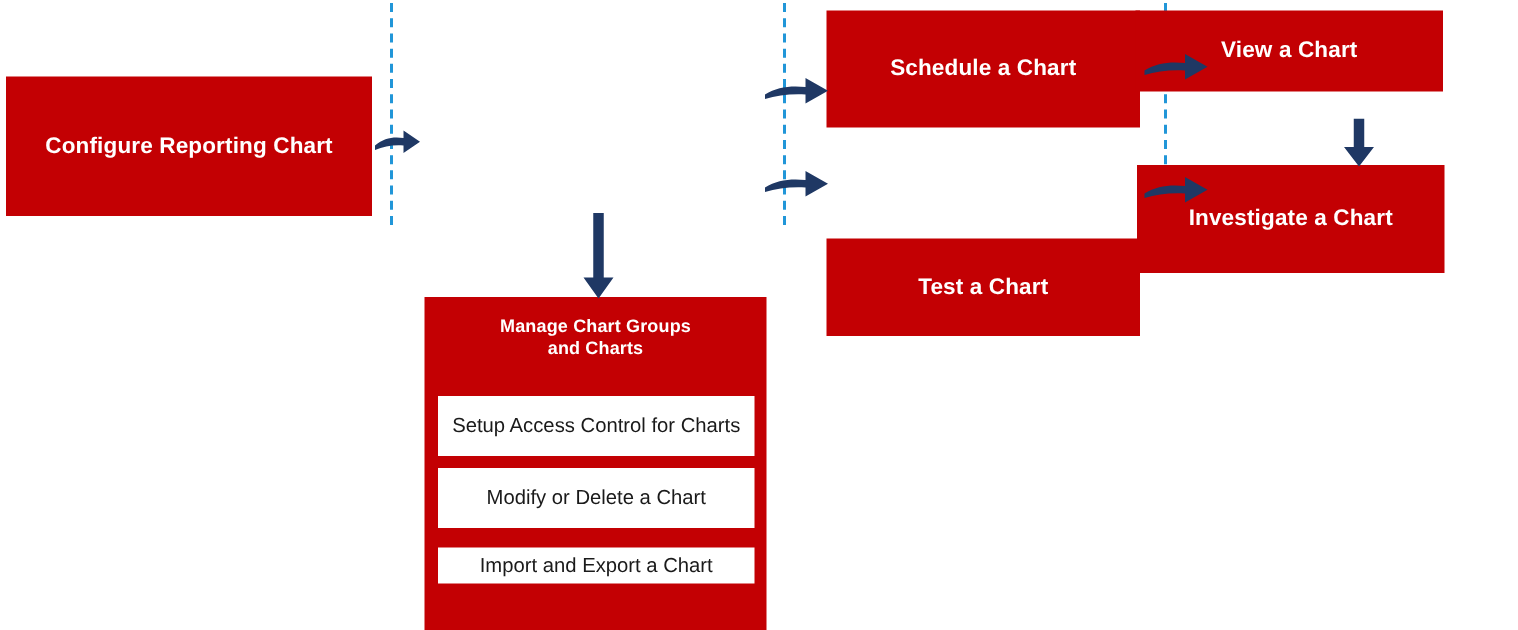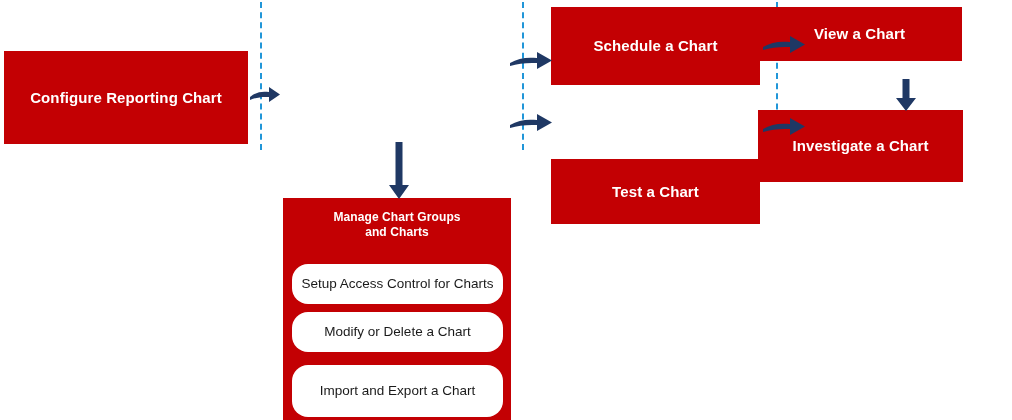--- a/index.html
+++ b/index.html
@@ -47,21 +47,20 @@
     color: #1a1a1a;
     font-weight: normal;
     font-size: 13.5px;
     line-height: 1.2;
     display: flex;
     align-items: center;
     justify-content: center;
     text-align: center;
     box-sizing: border-box;
     padding: 2px 6px;
-    border-radius: 16px;
   }
 
   
   .divider {
     position: absolute;
     width: 0;
     border-left: 2px dashed #2196d8;
     box-sizing: border-box;
   }
 
@@ -96,21 +95,21 @@
     <div style="padding-top:12px; text-align:center; font-weight:bold; font-size:12px; line-height:1.25; color:#ffffff;">
       <div>Manage Chart Groups</div>
       <div>and Charts</div>
     </div>
   </div>
 
   <div class="subitem" style="left:292px; top:264px; width:211px; height:40px;">Setup Access Control for Charts</div>
 
   <div class="subitem" style="left:292px; top:312px; width:211px; height:40px;">Modify or Delete a Chart</div>
 
-  <div class="subitem" style="left:292px; top:365px; width:211px; height:52px;">Import and Export a Chart</div>
+  <div class="subitem" style="left:292px; top:365px; width:211px; height:24px;">Import and Export a Chart</div>
 
   <div class="arrow" style="left:249px; top:82px; width:32px; height:24px;">
     <svg width="32" height="24" viewBox="0 0 32 24">
       <path d="M1 15 C7 10, 13 9, 20 10 L20 5 L31 12.5 L20 20 L20 15 C13 14.5, 7 15.5, 1 18 Z" fill="#1f3864"></path>
     </svg>
   </div>
 
   <div class="arrow" style="left:509px; top:48px; width:44px; height:24px;">
     <svg width="44" height="24" viewBox="0 0 44 24">
       <path d="M1 15 C9 10, 18 9, 28 10 L28 4 L43 12.5 L28 21 L28 15 C18 14.5, 9 15.5, 1 18 Z" fill="#1f3864"></path>

